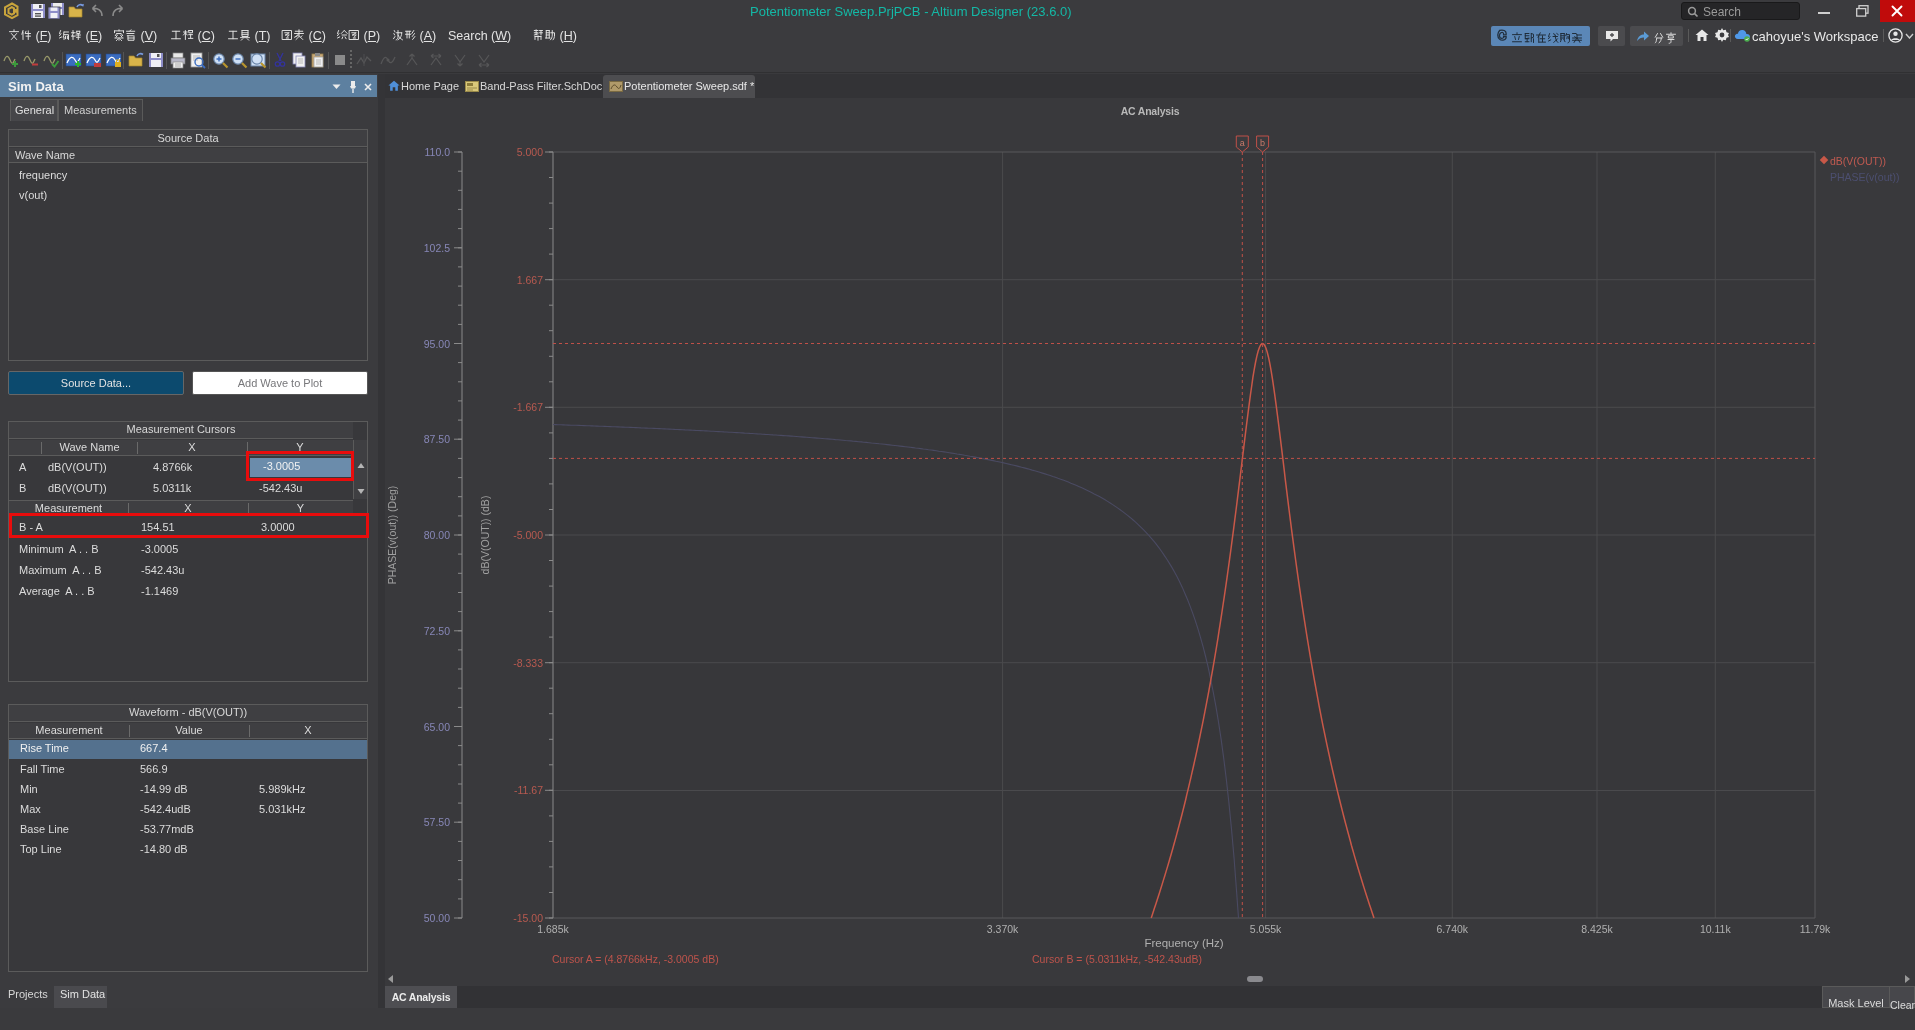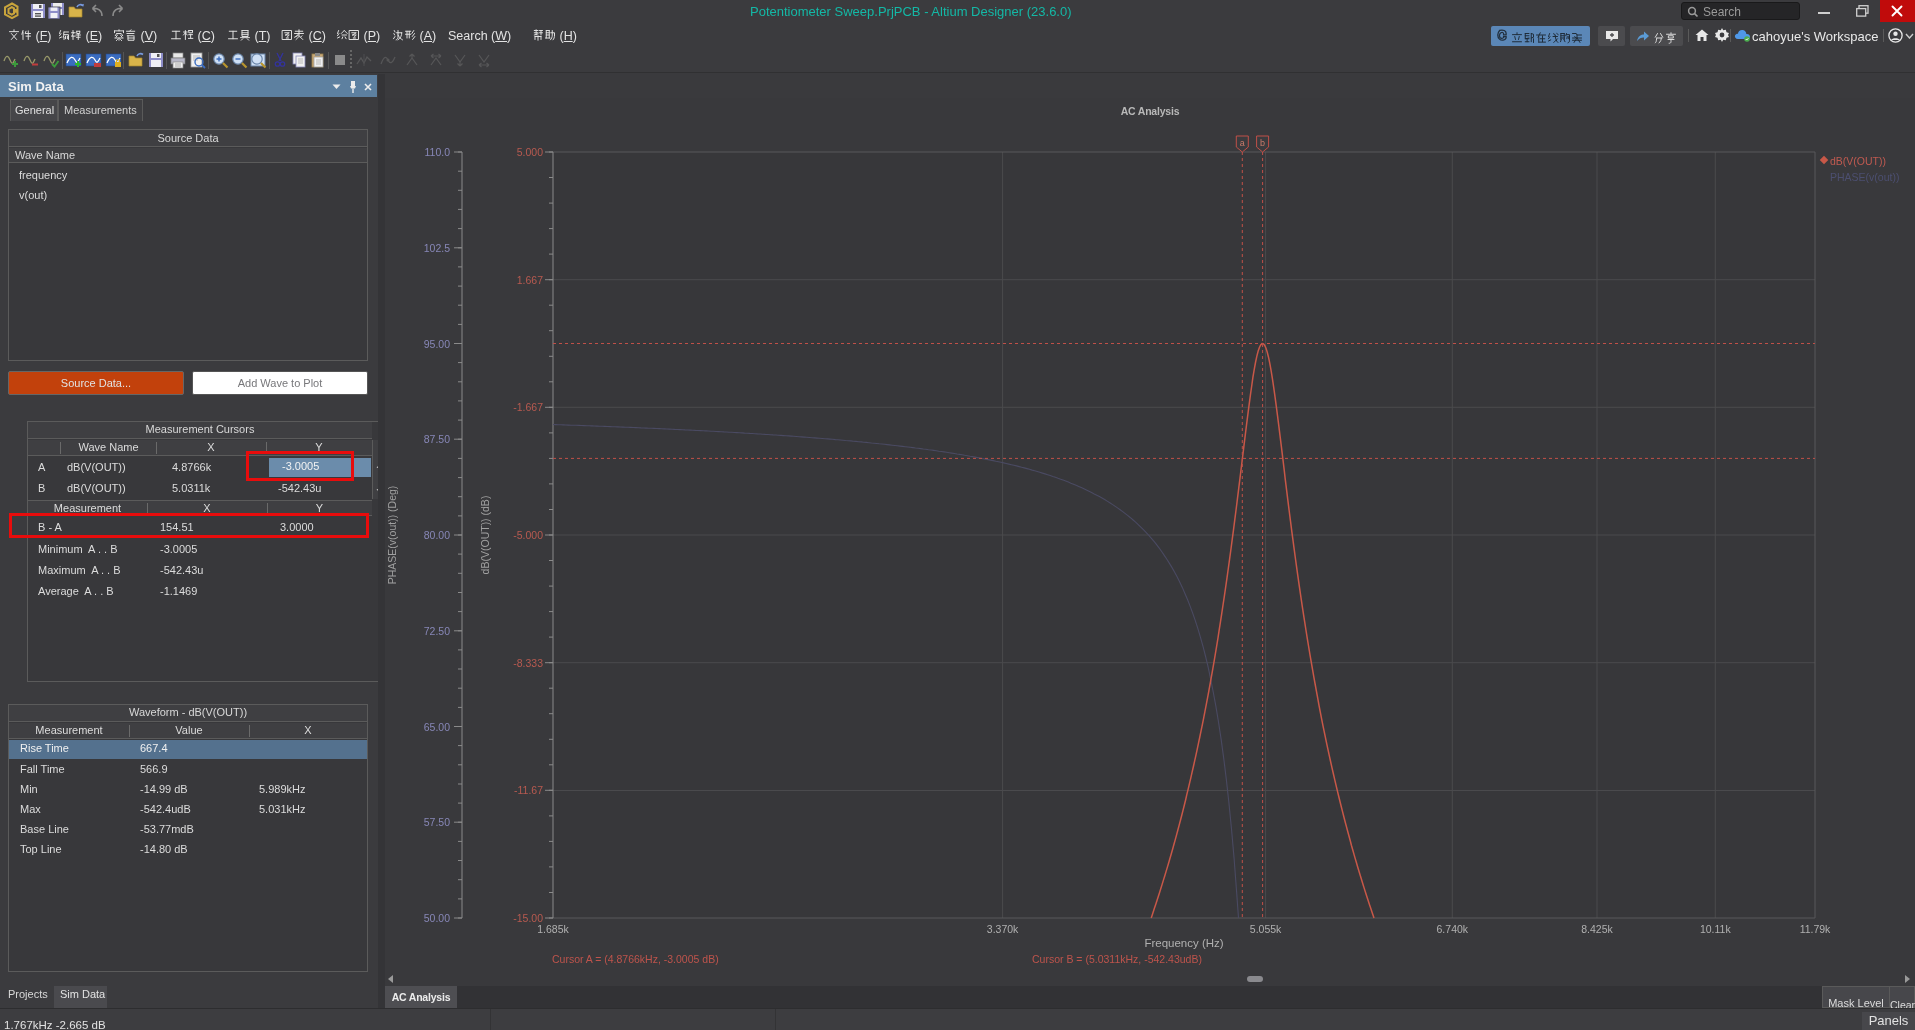--- a/index.html
+++ b/index.html
@@ -374,24 +374,24 @@
   <div class="abs" style="left:58px;top:25px;width:85px;height:22px;background:#3f3f42;border:1px solid #5a5a5a;border-bottom:none;"></div>
   <div class="abs" style="left:64px;top:30px;font-size:11px;color:#d0d0d0;">Measurements</div>
 
   <div class="abs" style="left:8px;top:55px;width:360px;height:232px;background:#38383b;border:1px solid #5b5b5b;">
     <div class="abs" style="left:0;top:0;width:358px;height:17px;background:#3f3f42;border-bottom:1px solid #5b5b5b;text-align:center;font-size:11px;color:#d8d8d8;padding-top:2px;">Source Data</div>
     <div class="abs" style="left:0;top:18px;width:358px;height:15px;background:#3f3f42;border-bottom:1px solid #5b5b5b;font-size:11px;color:#d8d8d8;padding:1px 0 0 6px;">Wave Name</div>
     <div class="abs" style="left:10px;top:39px;font-size:11px;color:#dcdcdc;">frequency</div>
     <div class="abs" style="left:10px;top:59px;font-size:11px;color:#dcdcdc;">v(out)</div>
   </div>
 
-  <div class="abs" style="left:8px;top:297px;width:176px;height:24px;background:#c2410c;border:1px solid #666;border-radius:2px;text-align:center;font-size:11px;color:#e2e2e2;padding-top:5px;">Source Data...</div>
+  <div class="abs" style="left:8px;top:297px;width:176px;height:24px;background:#0c4a6e;border:1px solid #666;border-radius:2px;text-align:center;font-size:11px;color:#e2e2e2;padding-top:5px;">Source Data...</div>
   <div class="abs" style="left:192px;top:297px;width:176px;height:24px;background:#ffffff;border:1px solid #555;border-radius:2px;text-align:center;font-size:11px;color:#77777a;padding-top:5px;">Add Wave to Plot</div>
 </div>
-<div class="abs" style="left:8px;top:421px;width:360px;height:261px;background:#38383b;border:1px solid #5b5b5b;font-size:11px;color:#dcdcdc;margin-left:19px;">
+<div class="abs" style="left:8px;top:421px;width:360px;height:261px;background:#38383b;border:1px solid #5b5b5b;font-size:11px;color:#dcdcdc;">
   <div class="abs" style="left:0;top:0;width:344px;height:17px;background:#3f3f42;border-bottom:1px solid #5b5b5b;text-align:center;padding-top:1px;color:#d8d8d8;">Measurement Cursors</div>
   <div class="abs" style="left:344px;top:18px;width:14px;height:59px;border-left:1px solid #5b5b5b;background:#3f3f42;"></div>
   <svg class="abs" style="left:348px;top:40px" width="8" height="7" viewBox="0 0 8 7">
         <path d="M4 1 L7.5 6 H0.5 Z" fill="#b5b5b5"></path>
       </svg>
   <svg class="abs" style="left:348px;top:66px" width="8" height="7" viewBox="0 0 8 7">
         <path d="M4 6 L7.5 1 H0.5 Z" fill="#b5b5b5"></path>
       </svg>
   <div class="abs" style="left:0;top:18px;width:344px;height:16px;background:#3f3f42;border-bottom:1px solid #5b5b5b;">
     <div class="abs" style="left:33px;top:1px;width:95px;text-align:center;">Wave Name</div>
@@ -452,20 +452,39 @@
   <div class="abs" style="left:11px;top:118px;">Base Line</div>
   <div class="abs" style="left:131px;top:118px;">-53.77mdB</div>
   <div class="abs" style="left:11px;top:138px;">Top Line</div>
   <div class="abs" style="left:131px;top:138px;">-14.80 dB</div>
 </div>
 
 <div class="abs" style="left:8px;top:988px;font-size:11px;color:#d8d8d8;">Projects</div>
 <div class="abs" style="left:54px;top:986px;width:53px;height:22px;background:#4a4a4e;"></div>
 <div class="abs" style="left:60px;top:988px;font-size:11px;color:#e2e2e2;">Sim Data</div>
 <div class="abs" style="left:378px;top:74px;width:7px;height:934px;background:#343437;"></div>
+<div class="abs" style="left:385px;top:74px;width:1530px;height:24px;background:#333336;">
+  <svg class="abs" style="left:3px;top:6px" width="12" height="12" viewBox="0 0 14 13">
+        <path d="M7 0.5 L13.5 6 H11.5 L11.5 12 H8.5 L8.5 8 H5.5 L5.5 12 H2.5 L2.5 6 H0.5 Z" fill="#4f8fd8"></path>
+      </svg>
+  <div class="abs" style="left:16px;top:6px;font-size:11px;color:#d8d8d8;">Home Page</div>
+  <svg class="abs" style="left:80px;top:7px" width="14" height="11" viewBox="0 0 14 11">
+        <rect x="0.5" y="0.5" width="13" height="10" fill="#d9c87a" stroke="#9a8a4a"></rect>
+        <rect x="2" y="2" width="6" height="3" fill="#8a7a3a"></rect>
+        <path d="M2 7 H12 M2 9 H8" stroke="#9a8a4a" stroke-width="1"></path>
+      </svg>
+  <div class="abs" style="left:95px;top:6px;font-size:11px;color:#d8d8d8;">Band-Pass Filter.SchDoc</div>
+  <div class="abs" style="left:218px;top:1px;width:152px;height:23px;background:#4d4d50;border-radius:3px 3px 0 0;">
+    <svg class="abs" style="left:6px;top:6px" width="14" height="11" viewBox="0 0 14 11">
+          <rect x="0.5" y="0.5" width="13" height="10" fill="#b09a6a" stroke="#7a6a42"></rect>
+          <path d="M2 8 C4 3 6 3 8 6 C10 9 11 7 12 4" stroke="#5a4a2a" stroke-width="1" fill="none"></path>
+        </svg>
+    <div class="abs" style="left:21px;top:5px;font-size:11px;color:#e8e8e8;">Potentiometer Sweep.sdf *</div>
+  </div>
+</div>
 <svg class="abs" style="left:385px;top:98px" width="1530" height="910" viewBox="0 0 1530 910" font-family="Liberation Sans, sans-serif">
       <rect x="0" y="0" width="1530" height="910" fill="#39393c"></rect>
       <rect x="168.0" y="54.0" width="1262.0" height="766.0" fill="#37373a"></rect>
       <path d="M617.6 54.0 V820.0 M880.6 54.0 V820.0 M1067.3 54.0 V820.0 M1212.0 54.0 V820.0 M1330.3 54.0 V820.0 M168.0 181.7 H1430.0 M168.0 309.3 H1430.0 M168.0 437.0 H1430.0 M168.0 564.7 H1430.0 M168.0 692.5 H1430.0" stroke="#4a4a4d" stroke-width="1" fill="none"></path>
       <path d="M168.0 54.0 H1430.0 V820.0 H168.0" stroke="#58585b" stroke-width="1" fill="none"></path>
       <path d="M77 54.0 V820.0 M69 54.0 H77 M69 149.8 H77 M69 245.5 H77 M69 341.2 H77 M69 437.0 H77 M69 532.8 H77 M69 628.5 H77 M69 724.2 H77 M69 820.0 H77 M73 54.0 H77 M73 73.2 H77 M73 92.3 H77 M73 111.4 H77 M73 130.6 H77 M73 149.8 H77 M73 168.9 H77 M73 188.1 H77 M73 207.2 H77 M73 226.4 H77 M73 245.5 H77 M73 264.6 H77 M73 283.8 H77 M73 302.9 H77 M73 322.1 H77 M73 341.2 H77 M73 360.4 H77 M73 379.6 H77 M73 398.7 H77 M73 417.9 H77 M73 437.0 H77 M73 456.1 H77 M73 475.3 H77 M73 494.5 H77 M73 513.6 H77 M73 532.8 H77 M73 551.9 H77 M73 571.0 H77 M73 590.2 H77 M73 609.4 H77 M73 628.5 H77 M73 647.6 H77 M73 666.8 H77 M73 686.0 H77 M73 705.1 H77 M73 724.2 H77 M73 743.4 H77 M73 762.5 H77 M73 781.7 H77 M73 800.9 H77 M73 820.0 H77" stroke="#8a8a8a" stroke-width="1" fill="none"></path>
       <path d="M168.0 54.0 V820.0 M160 54.0 H168.0 M160 181.7 H168.0 M160 309.3 H168.0 M160 437.0 H168.0 M160 564.7 H168.0 M160 692.3 H168.0 M160 820.0 H168.0 M164 54.0 H168.0 M164 79.5 H168.0 M164 105.1 H168.0 M164 130.6 H168.0 M164 156.1 H168.0 M164 181.7 H168.0 M164 207.2 H168.0 M164 232.7 H168.0 M164 258.3 H168.0 M164 283.8 H168.0 M164 309.3 H168.0 M164 334.9 H168.0 M164 360.4 H168.0 M164 385.9 H168.0 M164 411.5 H168.0 M164 437.0 H168.0 M164 462.5 H168.0 M164 488.1 H168.0 M164 513.6 H168.0 M164 539.1 H168.0 M164 564.7 H168.0 M164 590.2 H168.0 M164 615.7 H168.0 M164 641.3 H168.0 M164 666.8 H168.0 M164 692.3 H168.0 M164 717.9 H168.0 M164 743.4 H168.0 M164 768.9 H168.0 M164 794.5 H168.0 M164 820.0 H168.0" stroke="#8a8a8a" stroke-width="1" fill="none"></path>
       <text x="65" y="58.0" text-anchor="end" font-size="10.5" fill="#8787b7">110.0</text>
       <text x="65" y="153.8" text-anchor="end" font-size="10.5" fill="#8787b7">102.5</text>
       <text x="65" y="249.5" text-anchor="end" font-size="10.5" fill="#8787b7">95.00</text>
@@ -510,18 +529,12 @@
       <text x="765" y="17" text-anchor="middle" font-size="10.5" font-weight="bold" letter-spacing="-0.2" fill="#b8b8b8">AC Analysis</text>
       <rect x="862" y="878" width="16" height="6" rx="3" fill="#8a8a8e"></rect>
       <path d="M8 877 L3 881 L8 885 Z" fill="#9a9a9a"></path>
       <path d="M1520 877 L1525 881 L1520 885 Z" fill="#9a9a9a"></path>
     </svg>
     <div class="abs" style="left:385px;top:986px;width:1530px;height:22px;background:#323235;">
   <div class="abs" style="left:0;top:0;width:72px;height:22px;background:#4e4e52;text-align:center;font-size:10.5px;font-weight:bold;color:#ececec;padding-top:5px;letter-spacing:-0.2px;">AC Analysis</div>
   <div class="abs" style="left:1437px;top:0;width:68px;height:22px;background:#47474b;border:1px solid #5a5a5a;text-align:center;font-size:11px;color:#dcdcdc;padding-top:10px;">Mask Level</div>
   <div class="abs" style="left:1504px;top:0;width:26px;height:22px;background:#47474b;border:1px solid #5a5a5a;text-align:center;font-size:10.5px;color:#dcdcdc;padding-top:12px;">Clear</div>
 </div>
-<div class="abs" style="left:0;top:1008px;width:1915px;height:22px;background:#3d3d40;border-top:1px solid #2d2d2f;">
-  <div class="abs" style="left:4px;top:10px;font-size:11.5px;color:#e2e2e2;">1.767kHz -2.665 dB</div>
-  <div class="abs" style="left:490px;top:0;width:1px;height:22px;background:#333335;"></div>
-  <div class="abs" style="left:775px;top:0;width:1px;height:22px;background:#333335;"></div>
-  <div class="abs" style="left:1862px;top:3px;width:53px;height:19px;background:#47474b;text-align:center;font-size:13px;color:#e2e2e2;padding-top:1px;">Panels</div>
-</div>
 </div>
 </body></html>

